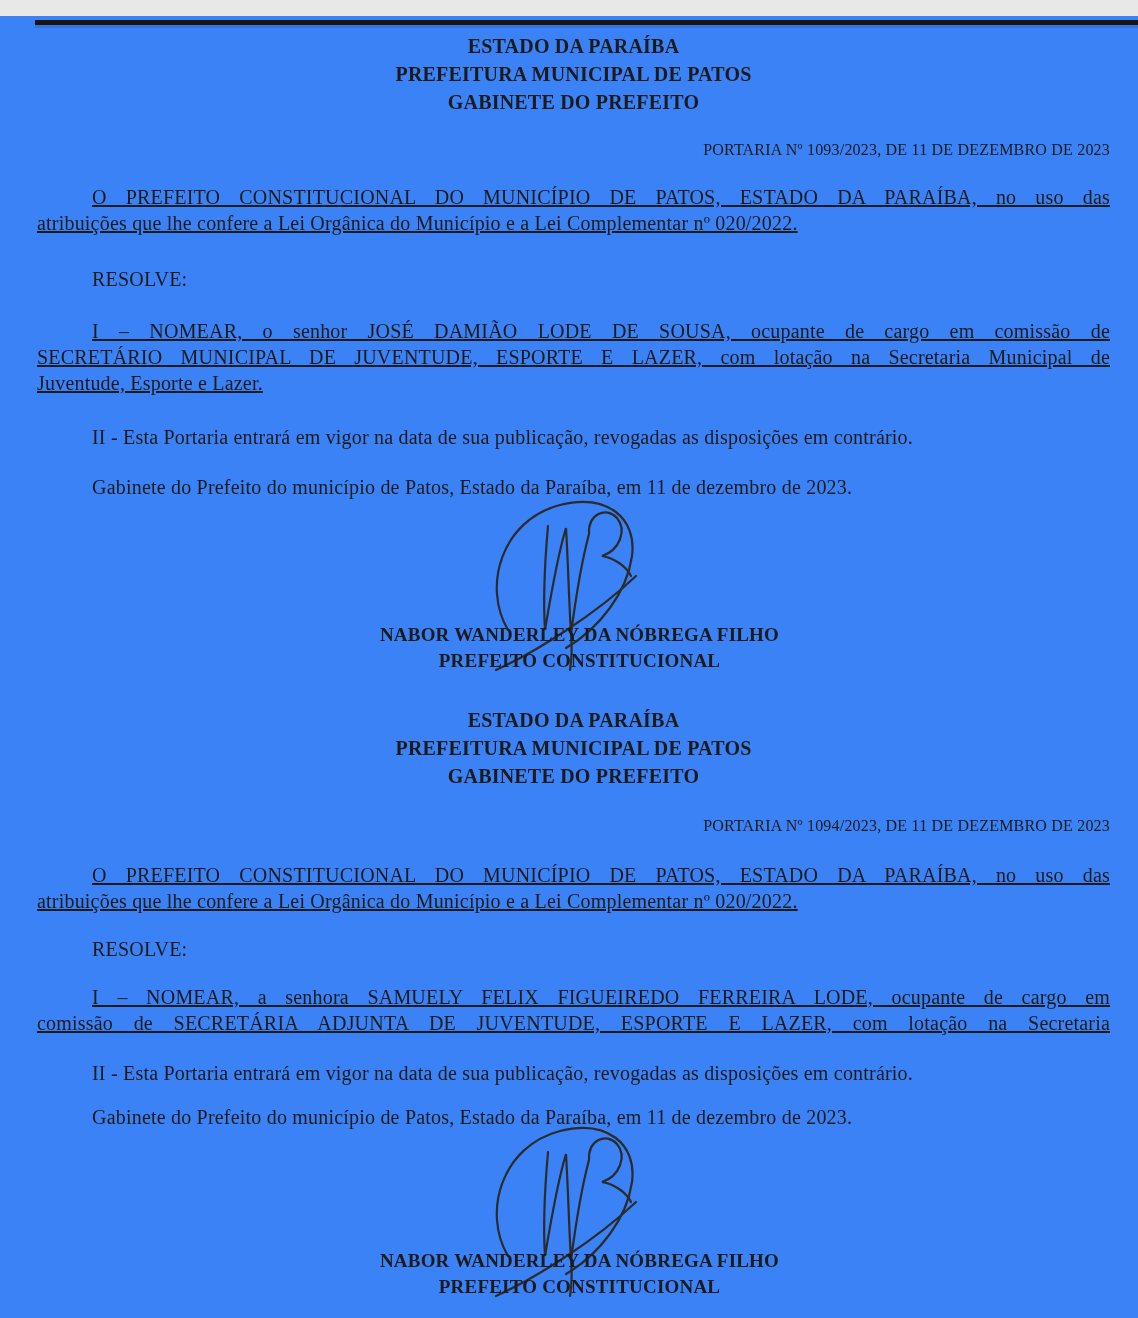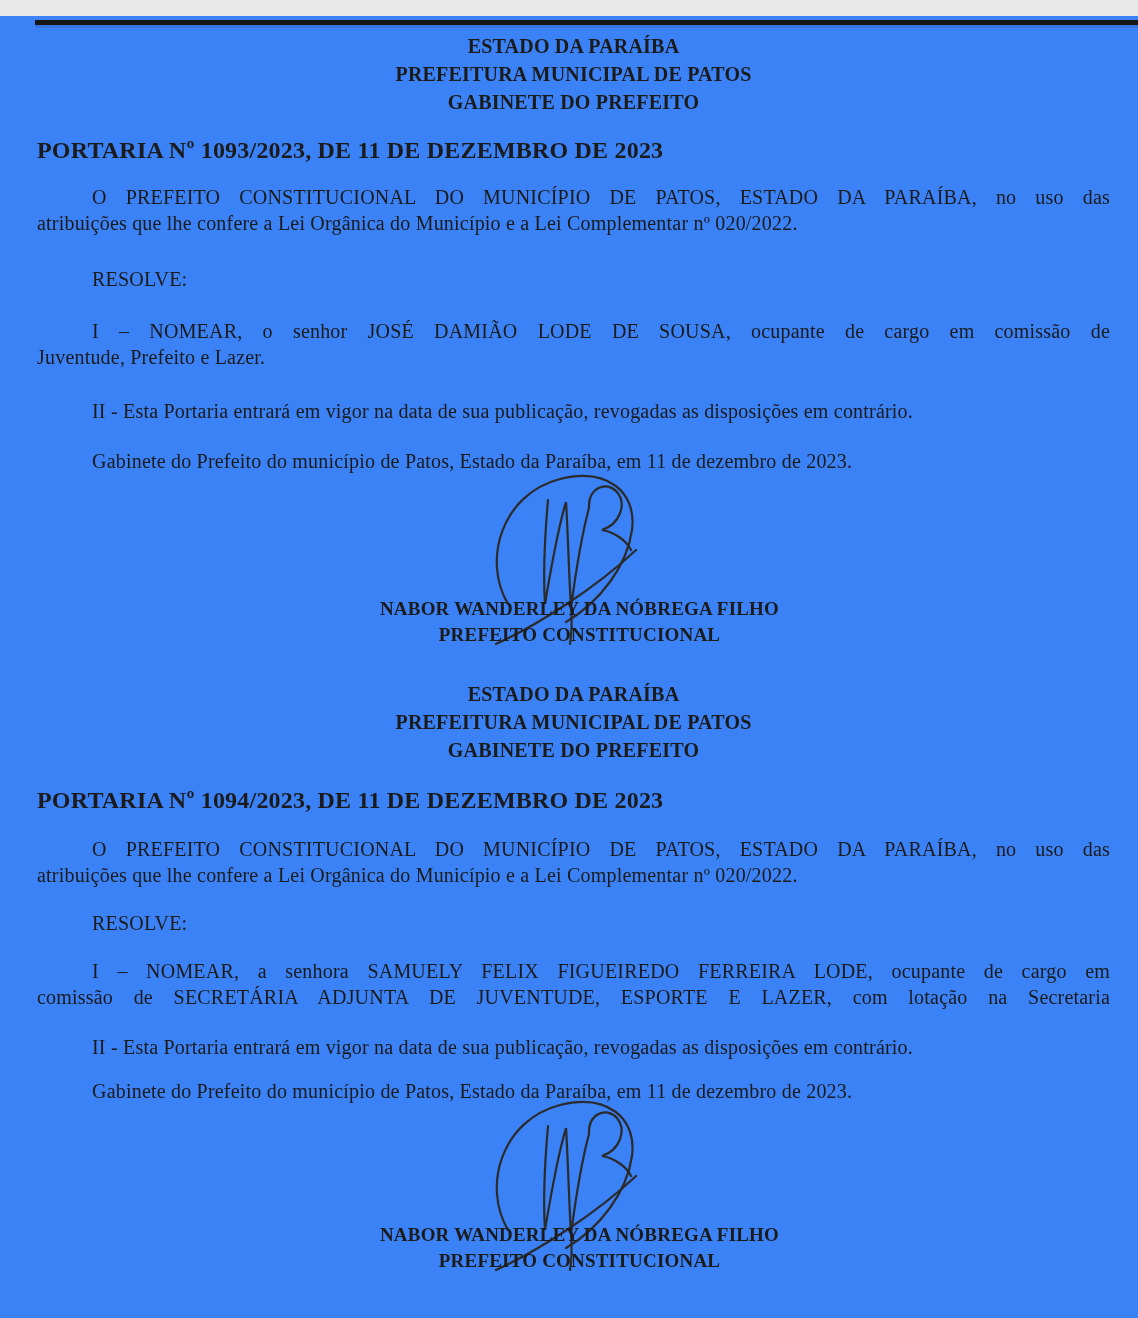--- a/index.html
+++ b/index.html
@@ -21,25 +21,25 @@
   .content {
     position:absolute; top:0; left:37px; right:28px;
   }
   .org-header { margin-top:16px; }
   .center-bold {
     text-align:center; font-weight:bold;
     font-size:20px; line-height:28px;
     letter-spacing:0.2px;
   }
   .portaria-title {
-    text-align:left; font-weight:bold;
-    font-size:24px; line-height:28px;
+    text-align:right; font-weight:normal;
+    font-size:16px; line-height:28px;
     letter-spacing:0.2px;
   }
-  .body-para { font-size:20px; line-height:26px; letter-spacing:0.2px; }
+  .body-para { font-size:20px; line-height:26px; letter-spacing:0.2px;text-decoration:underline; }
   .jline { display:block; text-align:justify; text-align-last:justify; }
   .jline.end { text-align-last:left; }
   .indent { text-indent:55px; }
   .plain-line { font-size:20px; line-height:26px; letter-spacing:0.2px; text-indent:55px; }
   .sig-block { position:relative; height:170px; }
   .sig-lines { position:absolute; left:12px; right:0; bottom:0; }
   .sig-name, .sig-title {
     text-align:center; font-weight:bold;
     font-size:19px; line-height:26px; letter-spacing:0.2px;
   }
@@ -71,21 +71,22 @@
 
       <p class="body-para mt20">
         <span class="jline indent">O PREFEITO CONSTITUCIONAL DO MUNICÍPIO DE PATOS, ESTADO DA PARAÍBA, no uso das</span>
         <span class="jline end">atribuições que lhe confere a Lei Orgânica do Município e a Lei Complementar nº 020/2022.</span>
       </p>
 
       <p class="plain-line mt30">RESOLVE:</p>
 
       <p class="body-para mt26">
         <span class="jline indent">I – NOMEAR, o senhor JOSÉ DAMIÃO LODE DE SOUSA, ocupante de cargo em comissão de</span>
-        <span class="jline end">Juventude, Prefeito e Lazer.</span>
+        <span class="jline">SECRETÁRIO MUNICIPAL DE JUVENTUDE, ESPORTE E LAZER, com lotação na Secretaria Municipal de</span>
+        <span class="jline end">Juventude, Esporte e Lazer.</span>
       </p>
 
       <p class="plain-line mt28">II - Esta Portaria entrará em vigor na data de sua publicação, revogadas as disposições em contrário.</p>
 
       <p class="plain-line mt24">Gabinete do Prefeito do município de Patos, Estado da Paraíba, em 11 de dezembro de 2023.</p>
 
       <div class="sig-block mt4">
         <svg class="signature-svg" width="200" height="178" viewBox="0 0 200 178" fill="none">
           <g stroke="#2b2b2b" stroke-width="2.2" stroke-linecap="round" fill="none">
             <path d="M 34 132 C 8 88, 28 22, 86 7 C 133 -5, 163 20, 158 58 C 153 94, 126 130, 92 150"></path>

